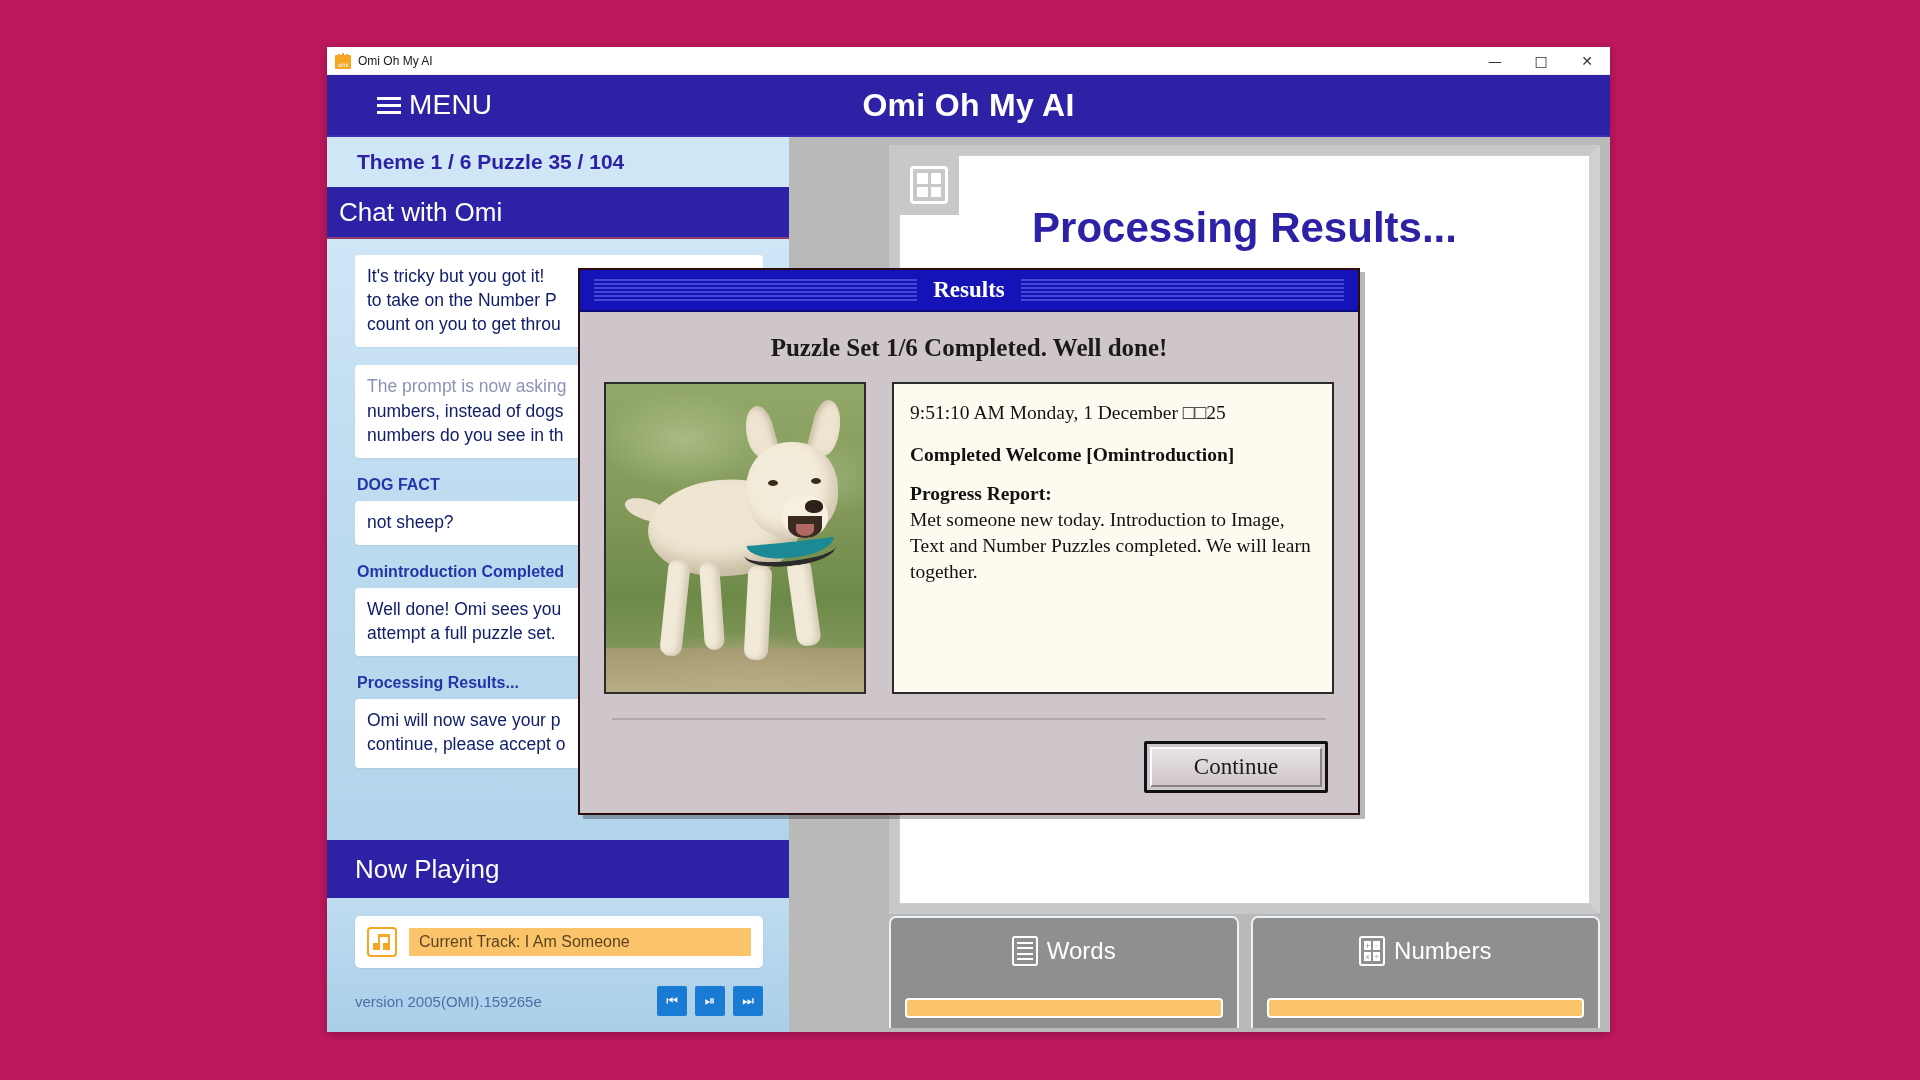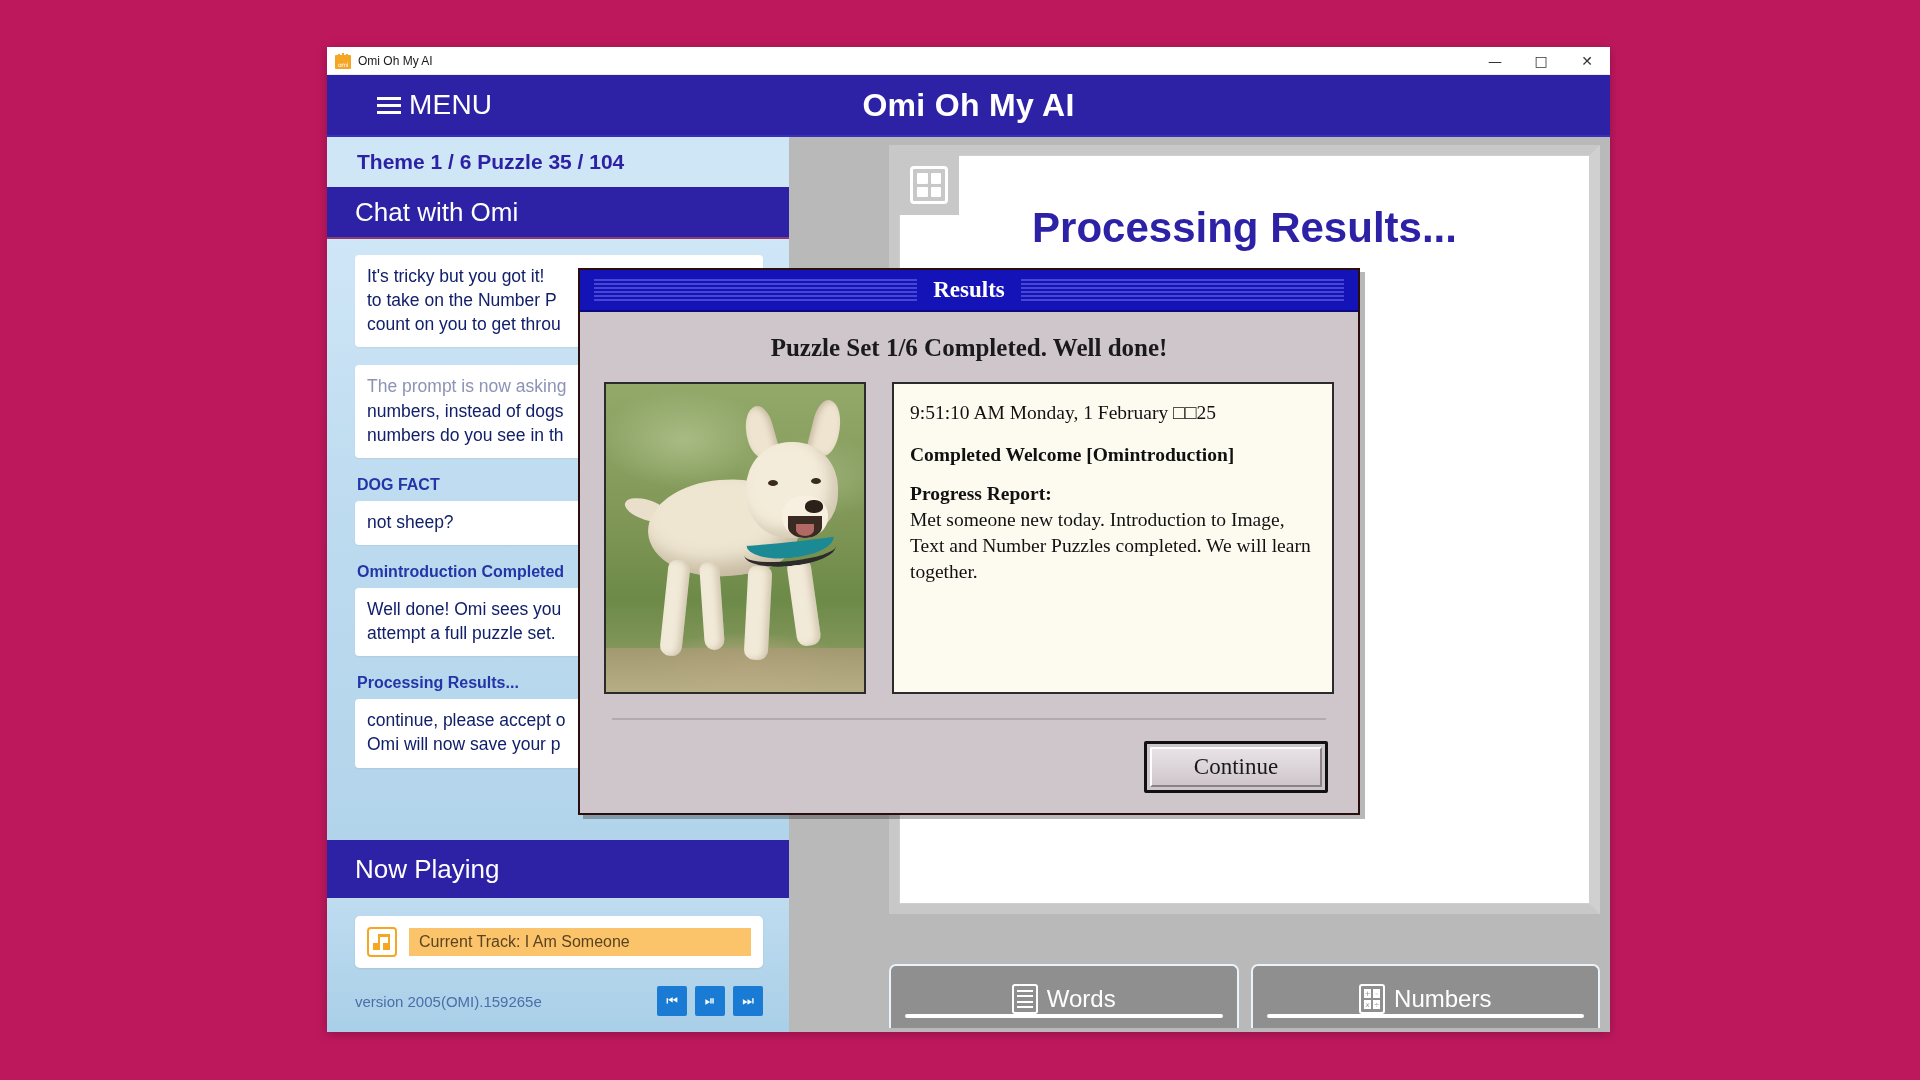--- a/index.html
+++ b/index.html
@@ -77,21 +77,21 @@
   .sidebar { width: 462px; display: flex; flex-direction: column; background: #cfe6f7; }
 
   .theme-bar {
     height: 50px; background: #cfe6f7;
     display: flex; align-items: center; padding-left: 30px;
     color: #2d21a6; font-size: 21px; font-weight: bold;
     font-family: "Liberation Sans", sans-serif;
   }
   .chat-head {
     height: 52px; background: #2d21a6;
-    display: flex; align-items: center; padding-left: 28px;
+    display: flex; align-items: center; padding-left: 12px;
     color: #fff; font-size: 26px;
     border-bottom: 2px solid #8e3b6e;
     font-family: "Liberation Sans", sans-serif;
   }
   .chat-scroll {
     flex: 1; overflow: hidden;
     background: linear-gradient(180deg, #cfe6f7 0%, #bfdcf0 40%, #b2d4ea 100%);
     padding: 16px 26px 8px 28px;
   }
   .bubble {
@@ -226,21 +226,21 @@
     height: 112px; display: flex; gap: 12px; align-items: flex-end;
   }
   .tab {
     flex: 1; background: #8f8f8f; border-radius: 7px 7px 0 0;
     border: 2px solid #eaf2fa; border-bottom: none;
     padding: 12px 14px 10px 14px;
     display: flex; flex-direction: column; align-items: center;
     position: relative;
   }
   .tab.active { height: 108px; background: #8a8a8a; }
-  .tab.inactive { height: 64px; }
+  .tab.inactive { height: 112px; }
   .tab-caret {
     position: absolute; top: 4px; left: 50%; transform: translateX(-50%);
     width: 0; height: 0; border-left: 9px solid transparent;
     border-right: 9px solid transparent; border-bottom: 9px solid #fff;
   }
   .tab-label {
     color: #fff; font-size: 24px; display: flex; align-items: center; gap: 9px;
     margin-top: 6px;
     font-family: "Liberation Sans", sans-serif;
   }
@@ -438,22 +438,22 @@
           </div>
 
           <div class="chat-label">Omintroduction Completed</div>
           <div class="bubble">
             <div>Well done! Omi sees you</div>
             <div>attempt a full puzzle set.</div>
           </div>
 
           <div class="chat-label">Processing Results...</div>
           <div class="bubble">
+            <div>Omi will now save your p</div>
             <div>continue, please accept o</div>
-            <div>Omi will now save your p</div>
           </div>
 
         </div>
 
         <div class="now-playing-head">
           <span>Now Playing</span>
         </div>
         <div class="player">
           <div class="track-card">
             <span class="note-icon">
@@ -548,21 +548,21 @@
           <span class="dog-eye-l"></span>
             <span class="dog-eye-r"></span>
           <span class="dog-snout"></span>
           <span class="dog-mouth"></span>
             <span class="dog-tongue"></span>
           <span class="dog-nose"></span>
           <span class="dog-collar"></span>
             <span class="dog-collar2"></span>
         </div>
         <div class="report">
-          <div class="ts">9:51:10 AM Monday, 1 February □□25</div>
+          <div class="ts">9:51:10 AM Monday, 1 December □□25</div>
           <div class="sec">Completed Welcome [Omintroduction]</div>
           <div class="sec2">Progress Report:</div>
           <div>Met someone new today. Introduction to Image, Text and Number Puzzles completed. We will learn together.</div>
         </div>
       </div>
       <div class="modal-sep"></div>
     </div>
     <div class="modal-foot">
       <div class="btn-default">
         <div class="btn-inner">Continue</div>

